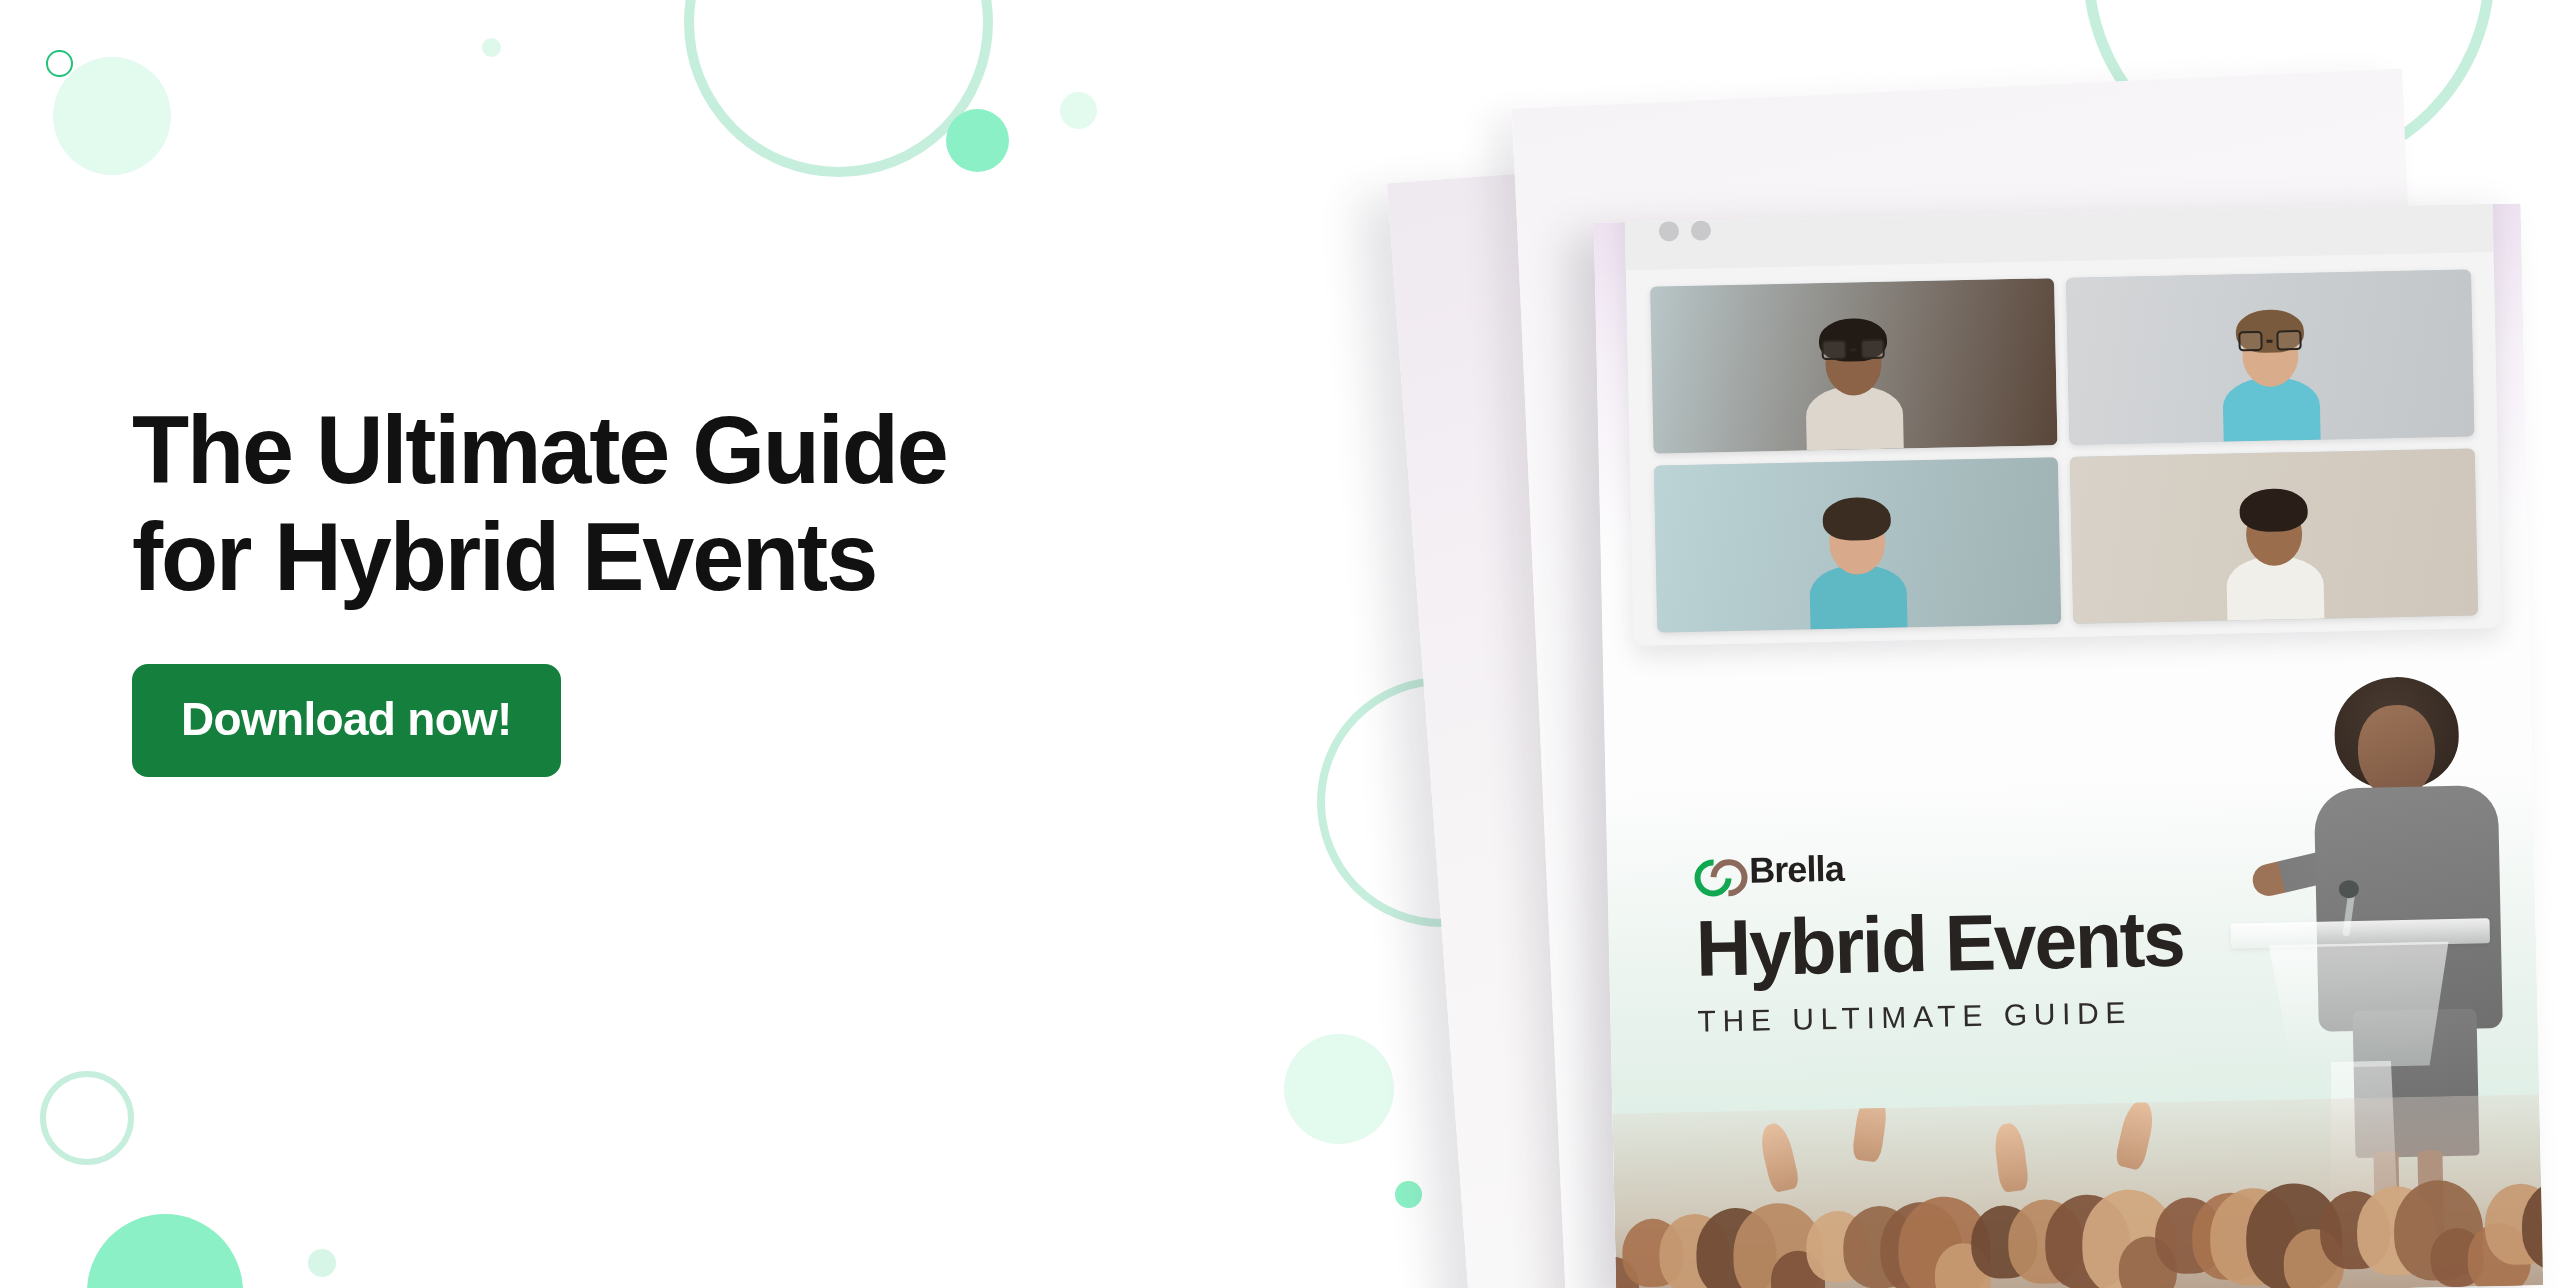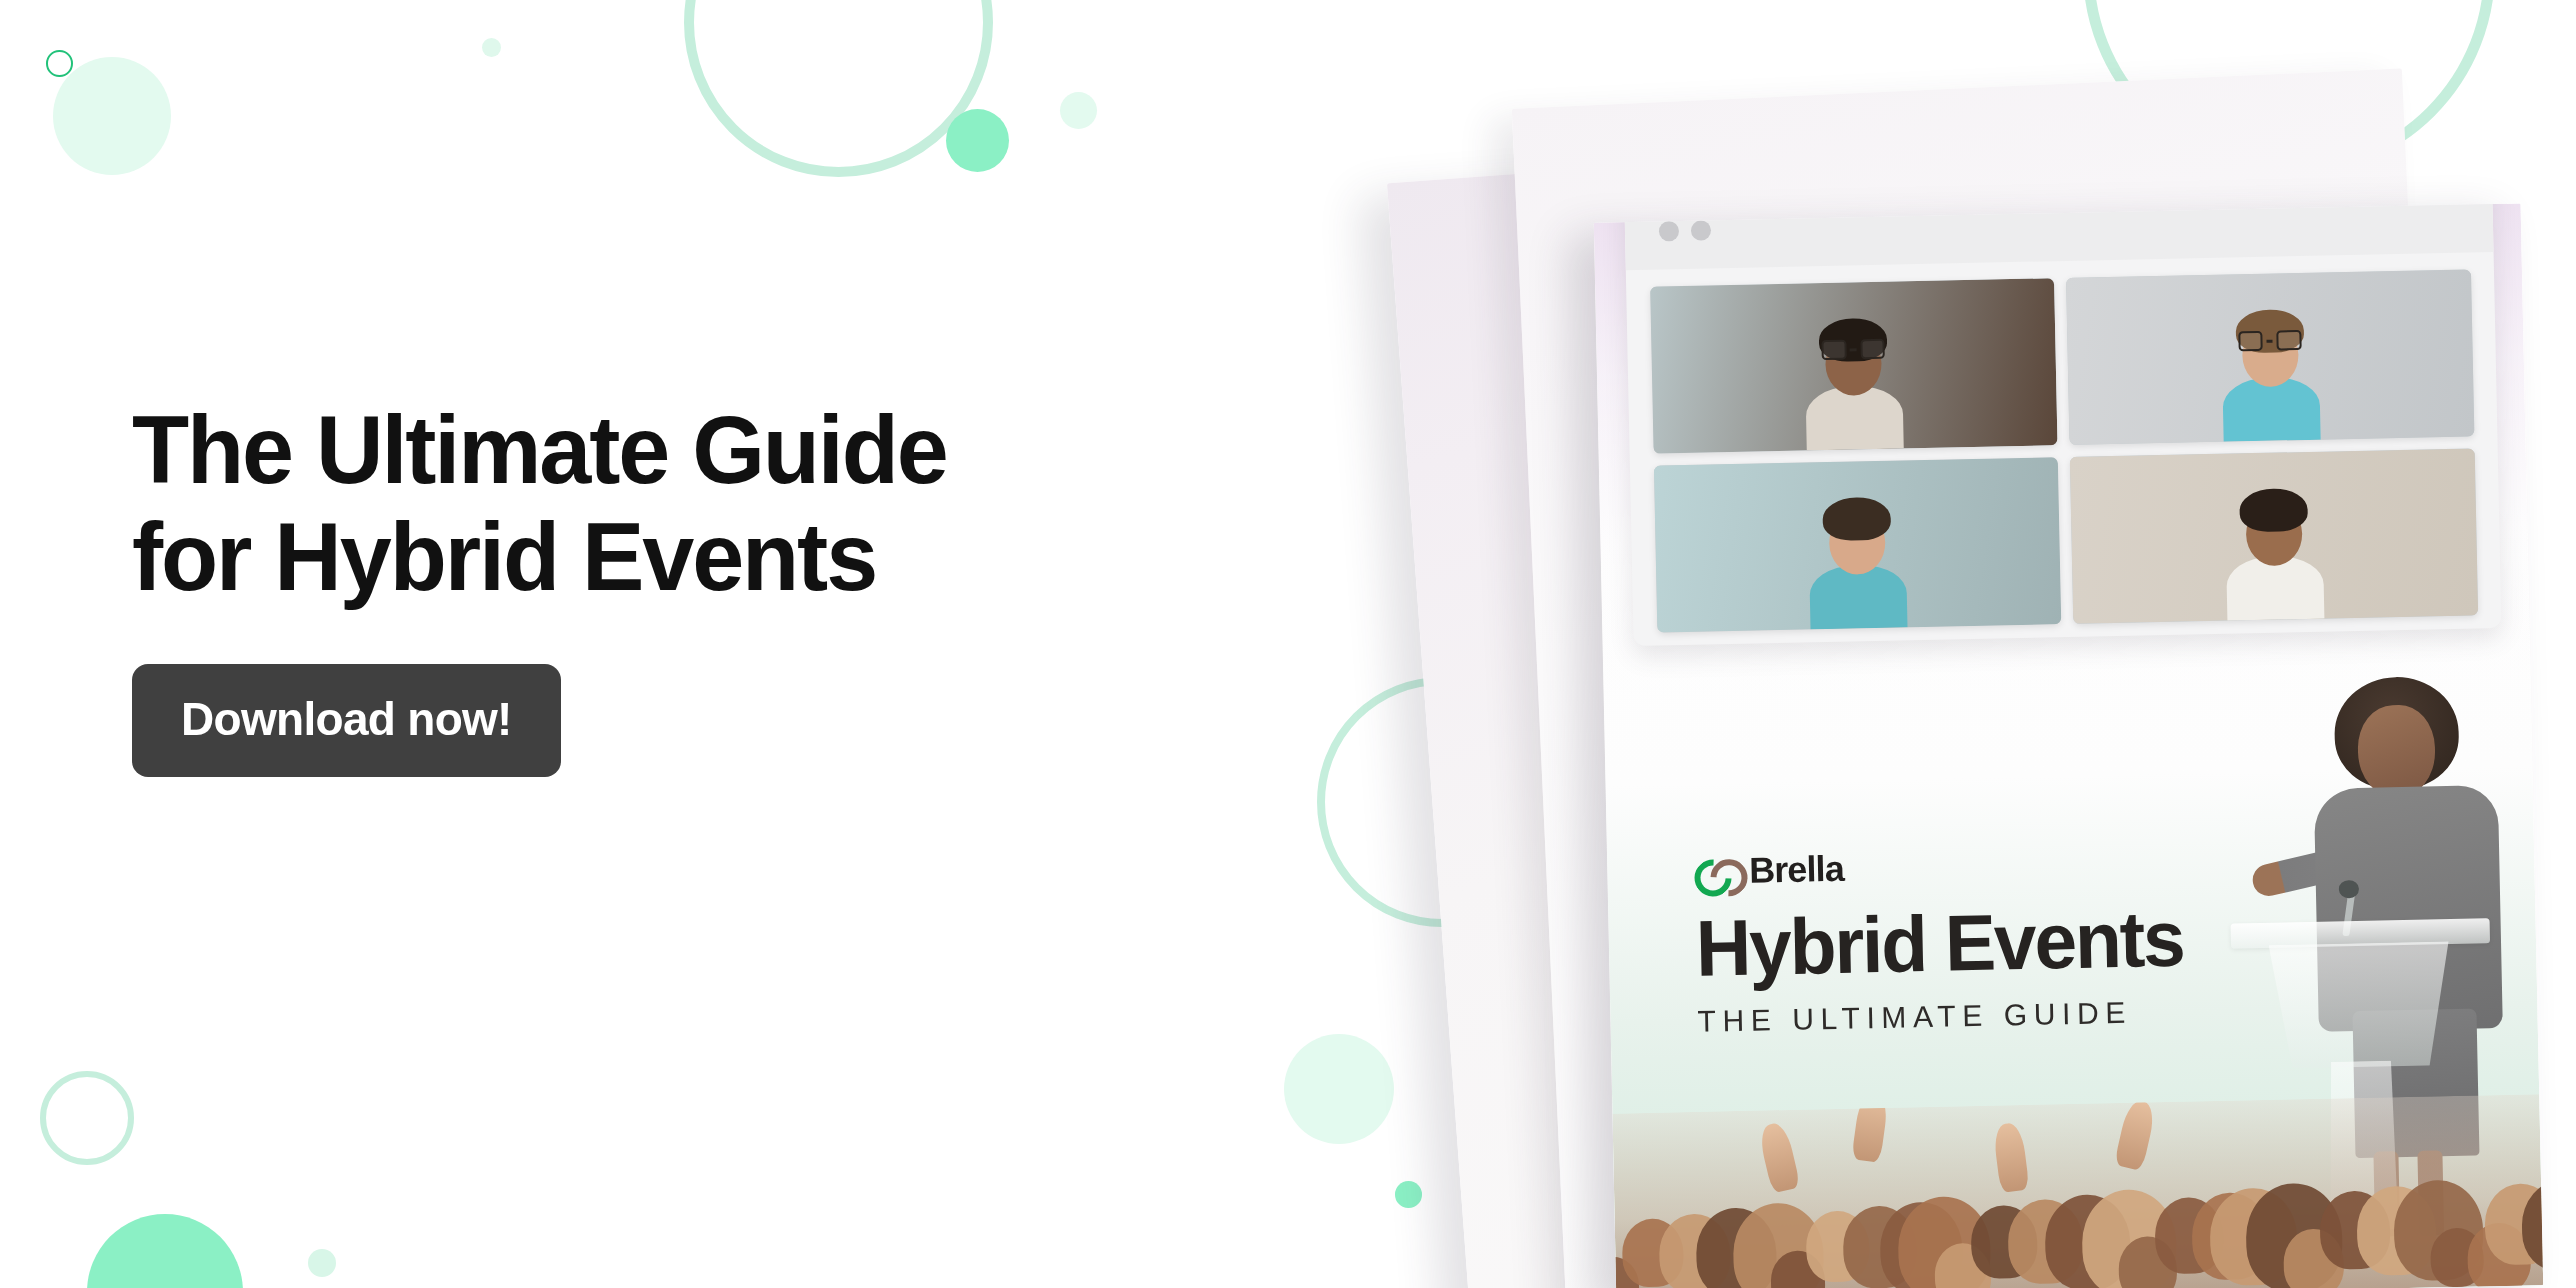--- a/index.html
+++ b/index.html
@@ -36,21 +36,21 @@
     font-weight:700;
     letter-spacing:-2.2px;
     color:#111111;
     transform:scaleX(0.965);
     transform-origin:left center;
     white-space:pre-line;
   }
   .cta{
     display:inline-block;
     margin-top:54px;
-    background:#404040;
+    background:#15803d;
     color:#ffffff;
     border:none;
     border-radius:16px;
     padding:32px 49px 35px 49px;
     font-family:"Liberation Sans", sans-serif;
     font-size:46px;
     font-weight:700;
     letter-spacing:-0.7px;
     line-height:1;
     cursor:pointer;

